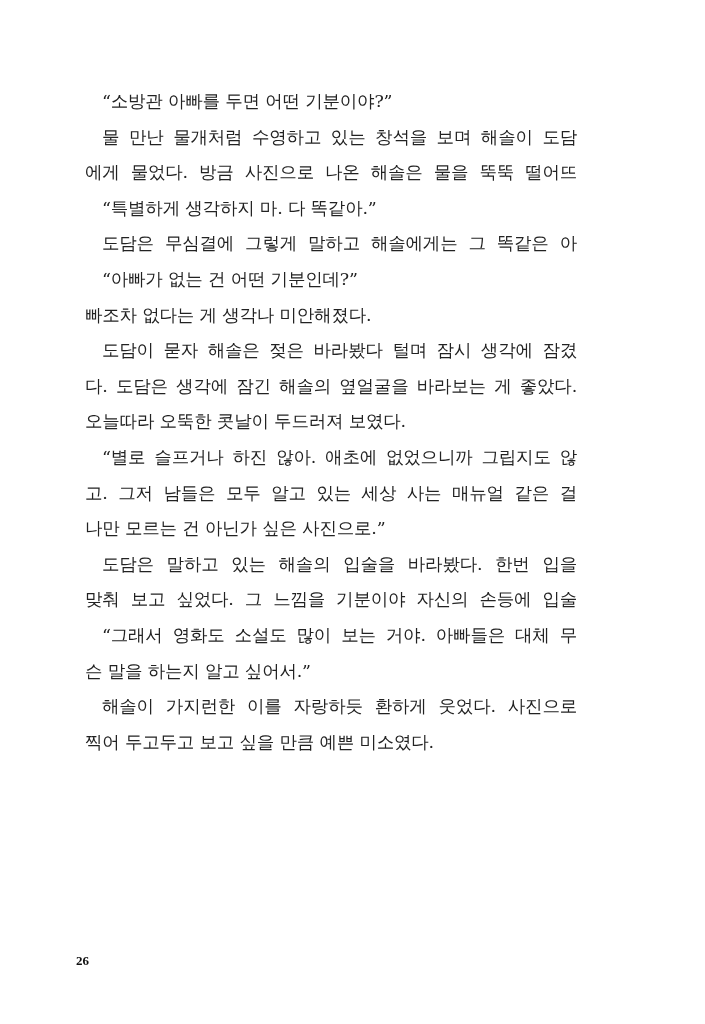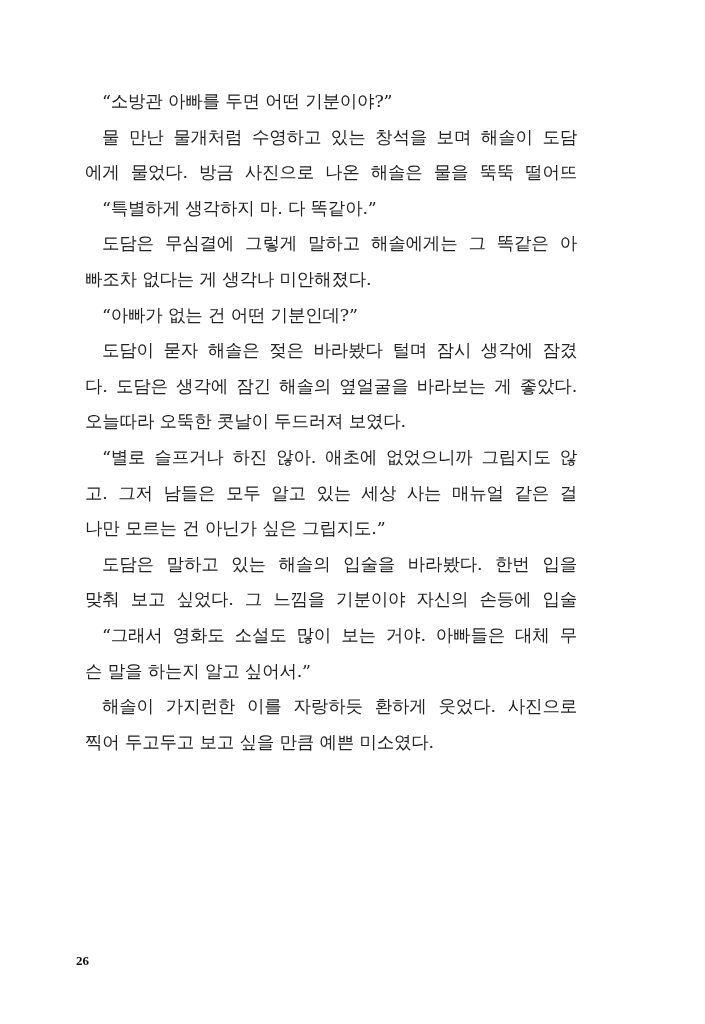--- a/index.html
+++ b/index.html
@@ -27,28 +27,28 @@
 </head>
 <body>
 
 <div class="page">
   <div class="text-block">
     <span class="line indent last">“소방관 아빠를 두면 어떤 기분이야?”</span>
     <span class="line indent">물 만난 물개처럼 수영하고 있는 창석을 보며 해솔이 도담</span>
     <span class="line">에게 물었다. 방금 사진으로 나온 해솔은 물을 뚝뚝 떨어뜨</span>
     <span class="line indent last">“특별하게 생각하지 마. 다 똑같아.”</span>
     <span class="line indent">도담은 무심결에 그렇게 말하고 해솔에게는 그 똑같은 아</span>
+    <span class="line indent last">“아빠가 없는 건 어떤 기분인데?”</span>
     <span class="line last">빠조차 없다는 게 생각나 미안해졌다.</span>
-    <span class="line indent last">“아빠가 없는 건 어떤 기분인데?”</span>
     <span class="line indent">도담이 묻자 해솔은 젖은 바라봤다 털며 잠시 생각에 잠겼</span>
     <span class="line">다. 도담은 생각에 잠긴 해솔의 옆얼굴을 바라보는 게 좋았다.</span>
     <span class="line last">오늘따라 오뚝한 콧날이 두드러져 보였다.</span>
     <span class="line indent">“별로 슬프거나 하진 않아. 애초에 없었으니까 그립지도 않</span>
     <span class="line">고. 그저 남들은 모두 알고 있는 세상 사는 매뉴얼 같은 걸</span>
-    <span class="line last">나만 모르는 건 아닌가 싶은 그립지도.”</span>
+    <span class="line last">나만 모르는 건 아닌가 싶은 사진으로.”</span>
     <span class="line indent">도담은 말하고 있는 해솔의 입술을 바라봤다. 한번 입을</span>
     <span class="line">맞춰 보고 싶었다. 그 느낌을 기분이야 자신의 손등에 입술</span>
     <span class="line indent">“그래서 영화도 소설도 많이 보는 거야. 아빠들은 대체 무</span>
     <span class="line last">슨 말을 하는지 알고 싶어서.”</span>
     <span class="line indent">해솔이 가지런한 이를 자랑하듯 환하게 웃었다. 사진으로</span>
     <span class="line last">찍어 두고두고 보고 싶을 만큼 예쁜 미소였다.</span>
   </div>
   <div class="page-number">26</div>
 </div>
 

